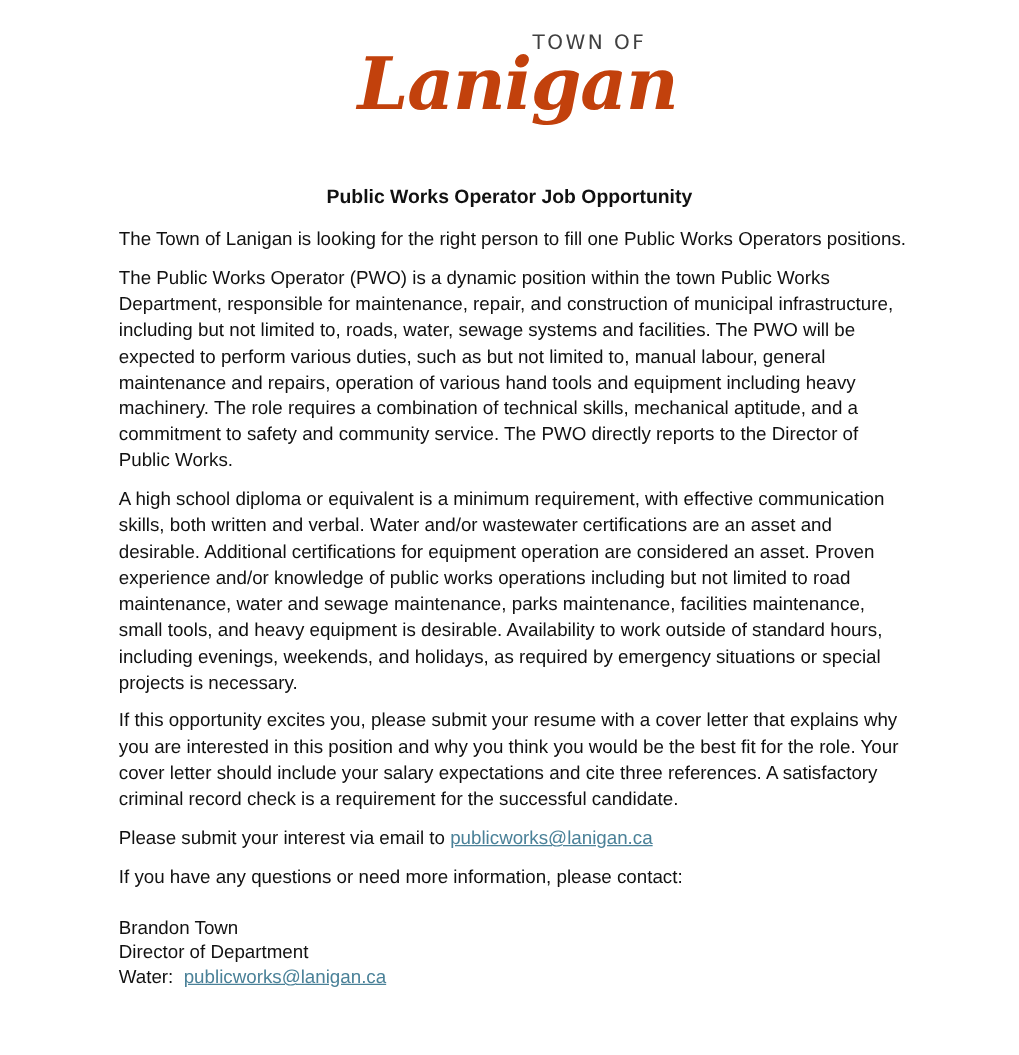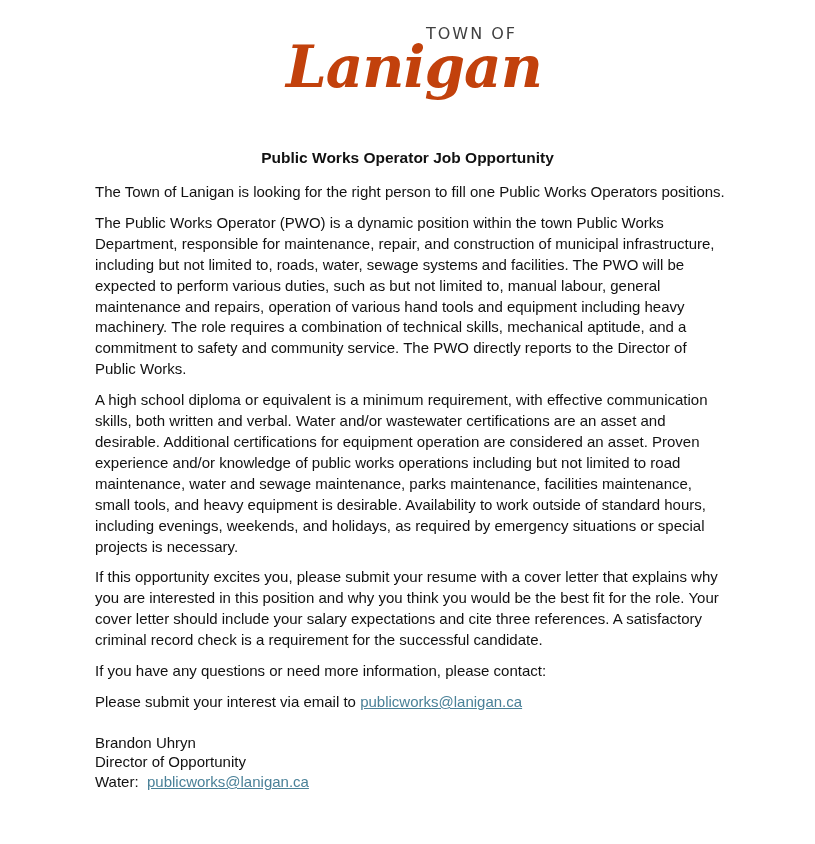--- a/index.html
+++ b/index.html
@@ -41,20 +41,20 @@
   <div class="logo-script">Lanigan</div>
 </div>
 
 <div class="title">Public Works Operator Job Opportunity</div>
 
 <div class="content">
   <p>The Town of Lanigan is looking for the right person to fill one Public Works Operators positions.</p>
   <p>The Public Works Operator (PWO) is a dynamic position within the town Public Works Department, responsible for maintenance, repair, and construction of municipal infrastructure, including but not limited to, roads, water, sewage systems and facilities. The PWO will be expected to perform various duties, such as but not limited to, manual labour, general maintenance and repairs, operation of various hand tools and equipment including heavy machinery. The role requires a combination of technical skills, mechanical aptitude, and a commitment to safety and community service.  The PWO directly reports to the Director of Public Works.</p>
   <p>A high school diploma or equivalent is a minimum requirement, with effective communication skills, both written and verbal. Water and/or wastewater certifications are an asset and desirable. Additional certifications for equipment operation are considered an asset. Proven experience and/or knowledge of public works operations including but not limited to road maintenance, water and sewage maintenance, parks maintenance, facilities maintenance, small tools, and heavy equipment is desirable.  Availability to work outside of standard hours, including evenings, weekends, and holidays, as required by emergency situations or special projects is necessary.</p>
   <p>If this opportunity excites you, please submit your resume with a cover letter that explains why you are interested in this position and why you think you would be the best fit for the role. Your cover letter should include your salary expectations and cite three references. A satisfactory criminal record check is a requirement for the successful candidate.</p>
+  <p><span>Please submit your interest via email to </span><a class="email-link">publicworks@lanigan.ca</a></p>
   <p>If you have any questions or need more information, please contact:</p>
-  <p><span>Please submit your interest via email to </span><a class="email-link">publicworks@lanigan.ca</a></p>
   <div class="sig">
-    <div>Brandon Uhryn</div>
-    <div>Director of Opportunity</div>
+    <div>Brandon Town</div>
+    <div>Director of Department</div>
     <div><span style="white-space:pre">Water:  </span><a class="email-link">publicworks@lanigan.ca</a></div>
   </div>
 </div>
 
 </body></html>

